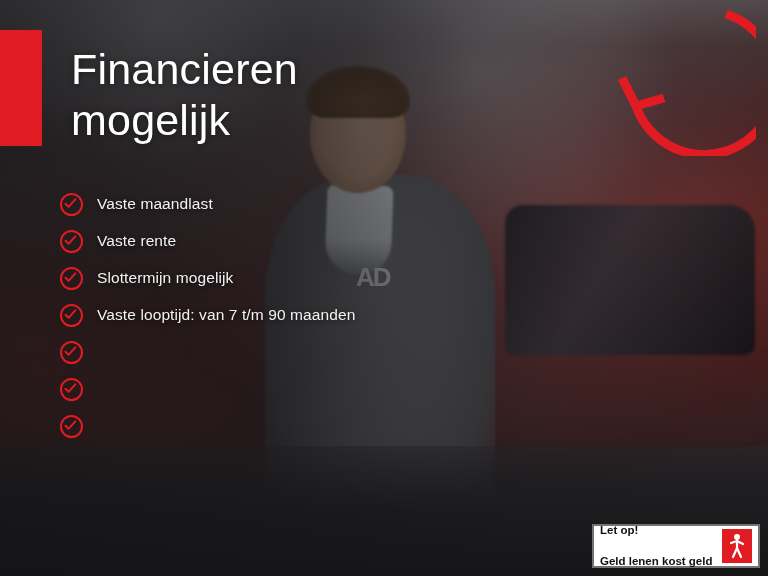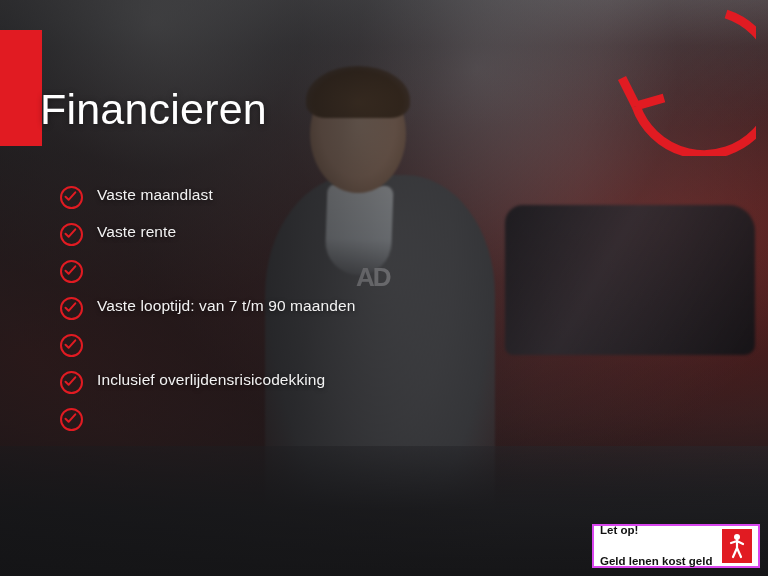--- a/index.html
+++ b/index.html
@@ -133,42 +133,41 @@
     right: 12px;
     top: 6px;
     width: 150px;
     height: 150px;
   }
   .red-arc svg { display: block; }
 
   
   .headline {
     position: absolute;
-    left: 40px;
+    left: 71px;
     top: 44px;
     color: #ffffff;
     font-size: 43px;
     line-height: 1.18;
     font-weight: 400;
     letter-spacing: 0.2px;
     text-shadow: 0 1px 6px rgba(0,0,0,0.45);
-    margin-top: 40px;
   }
   .headline div { white-space: nowrap; }
 
   
   .features {
     position: absolute;
     left: 60px;
     top: 186px;
     width: 470px;
   }
   .feature {
     display: flex;
-    align-items: flex-start;
+    align-items: center;
     height: 36px;
     margin-bottom: 1px;
   }
   .check {
     width: 19px;
     height: 19px;
     flex: 0 0 19px;
     border: 2px solid #e11b22;
     border-radius: 50%;
     position: relative;
@@ -188,21 +187,21 @@
   }
 
   
   .warning {
     position: absolute;
     right: 8px;
     bottom: 8px;
     width: 168px;
     height: 44px;
     background: #ffffff;
-    border: 2px solid #d946ef;
+    border: 2px solid #737373;
     display: flex;
     align-items: center;
     padding: 0 6px;
     box-sizing: border-box;
   }
   .warning-text {
     flex: 1 1 auto;
     color: #111111;
     font-size: 11.5px;
     font-weight: bold;
@@ -243,20 +242,21 @@
   <div class="red-bar"></div>
   <div class="red-arc">
     <svg width="150" height="150" viewBox="0 0 150 150" aria-hidden="true">
       <path d="M120 8 A 72 72 0 1 1 30 100" fill="none" stroke="#e11b22" stroke-width="9"></path>
       <path d="M30 100 L 16 72 M30 100 L 58 92" fill="none" stroke="#e11b22" stroke-width="9" stroke-linecap="butt"></path>
     </svg>
   </div>
 
   <div class="headline">
     <div>Financieren</div>
+    <div>mogelijk</div>
   </div>
 
   <div class="features">
 
     <div class="feature">
       <span class="check">
         <svg width="13" height="13" viewBox="0 0 13 13" aria-hidden="true">
           <path d="M1.5 6.8 L4.6 9.8 L11.3 2.3" fill="none" stroke="#e11b22" stroke-width="2" stroke-linecap="round" stroke-linejoin="round"></path>
         </svg>
       </span>
@@ -271,20 +271,21 @@
       </span>
       <span class="feature-label">Vaste rente</span>
     </div>
 
     <div class="feature">
       <span class="check">
         <svg width="13" height="13" viewBox="0 0 13 13" aria-hidden="true">
           <path d="M1.5 6.8 L4.6 9.8 L11.3 2.3" fill="none" stroke="#e11b22" stroke-width="2" stroke-linecap="round" stroke-linejoin="round"></path>
         </svg>
       </span>
+      <span class="feature-label">Slottermijn mogelijk</span>
     </div>
 
 
     <div class="feature">
       <span class="check">
         <svg width="13" height="13" viewBox="0 0 13 13" aria-hidden="true">
           <path d="M1.5 6.8 L4.6 9.8 L11.3 2.3" fill="none" stroke="#e11b22" stroke-width="2" stroke-linecap="round" stroke-linejoin="round"></path>
         </svg>
       </span>
       <span class="feature-label">Vaste looptijd: van 7 t/m 90 maanden</span>
@@ -297,21 +298,20 @@
         </svg>
       </span>
     </div>
 
     <div class="feature">
       <span class="check">
         <svg width="13" height="13" viewBox="0 0 13 13" aria-hidden="true">
           <path d="M1.5 6.8 L4.6 9.8 L11.3 2.3" fill="none" stroke="#e11b22" stroke-width="2" stroke-linecap="round" stroke-linejoin="round"></path>
         </svg>
       </span>
-      <span class="feature-label">Inclusief overlijdensrisicodekking</span>
     </div>
 
     <div class="feature">
       <span class="check">
         <svg width="13" height="13" viewBox="0 0 13 13" aria-hidden="true">
           <path d="M1.5 6.8 L4.6 9.8 L11.3 2.3" fill="none" stroke="#e11b22" stroke-width="2" stroke-linecap="round" stroke-linejoin="round"></path>
         </svg>
       </span>
     </div>
 

